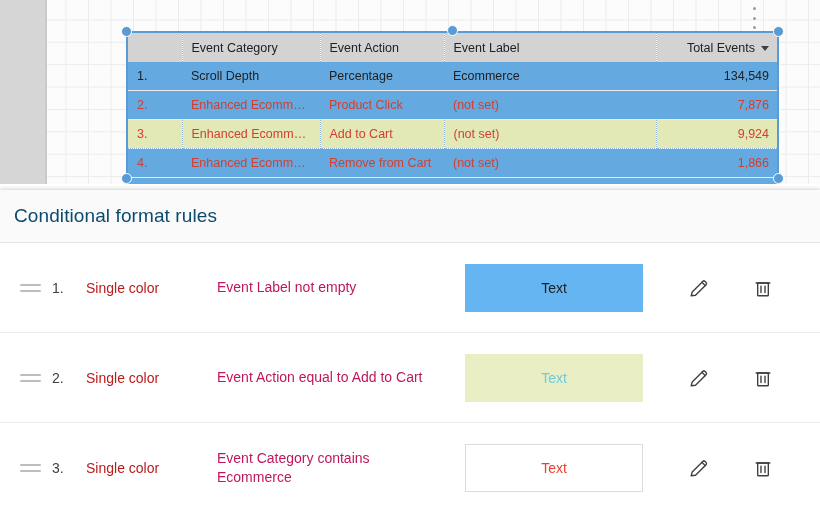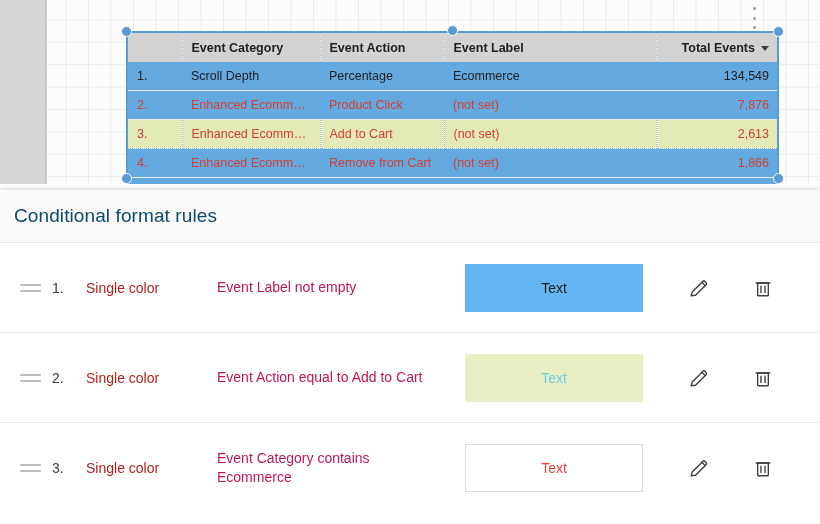--- a/index.html
+++ b/index.html
@@ -96,21 +96,21 @@
   }
   .tbl col.c-idx   { width: 54px; }
   .tbl col.c-cat   { width: 138px; }
   .tbl col.c-act   { width: 124px; }
   .tbl col.c-lbl   { width: 212px; }
   .tbl col.c-tot   { width: 121px; }
 
   .tbl thead th {
     background: #d3d3d3;
     color: #202124;
-    font-weight: bold;
+    font-weight: normal;
     font-size: 12.5px;
     text-align: left;
     padding: 7px 9px 7px 9px;
     height: 15px;
     border-right: 1px dotted #9fb9d6;
     white-space: nowrap;
     overflow: hidden;
   }
   .tbl thead th.idx { border-right: 1px dotted #9fb9d6; }
   .tbl thead th.tot { text-align: right; border-right: none; padding-right: 8px; }
@@ -313,21 +313,21 @@
             <td>Enhanced Ecommerce</td>
             <td>Product Click</td>
             <td>(not set)</td>
             <td class="tot">7,876</td>
           </tr>
           <tr class="hl red">
             <td>3.</td>
             <td>Enhanced Ecommerce</td>
             <td>Add to Cart</td>
             <td>(not set)</td>
-            <td class="tot">2,613</td>
+            <td class="tot">9,924</td>
           </tr>
           <tr class="red">
             <td>4.</td>
             <td>Enhanced Ecommerce</td>
             <td>Remove from Cart</td>
             <td>(not set)</td>
             <td class="tot">1,866</td>
           </tr>
           <tr class="red">
             <td>5.</td>

